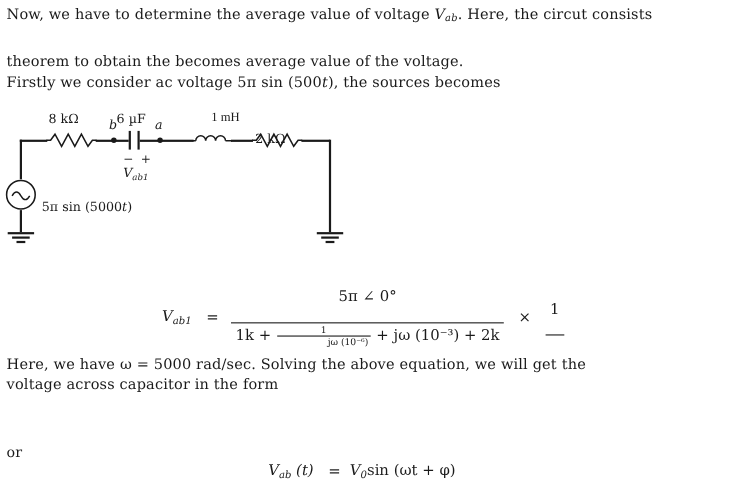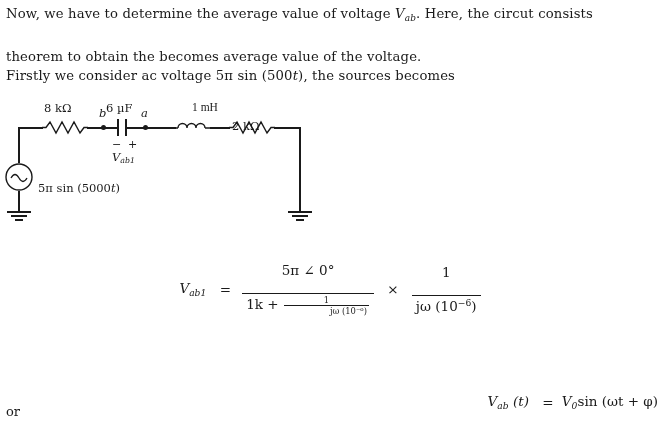--- a/index.html
+++ b/index.html
@@ -91,21 +91,21 @@
   
   .gnd1 { position: absolute; background:#1a1a1a; height:1.6px; }
 
   
   .eqblock {
     position: absolute;
     font-size: 13.5px;
   }
   .eq1 { top: 262px; left: 0px; width: 663px; text-align: center; }
   .eq2 { top: 372px; left: 0px; width: 663px; text-align: center; }
-  .eq3 { top: 392px; left: 0px; width: 663px; text-align: right; }
+  .eq3 { top: 420px; left: 0px; width: 663px; text-align: center; }
 
   .frac {
     display: inline-block;
     vertical-align: middle;
     text-align: center;
     margin: 0 3px;
   }
   .frac .num {
     display: block;
     padding: 0 4px 15px 4px;
@@ -220,29 +220,32 @@
       <span>5</span><span>π</span><span> sin (5000</span><i class="it">t</i><span>)</span>
     </div>
   </div>
 
 
   <div class="eqblock eq1">
     <span class="eqlhs"><i class="it">V</i><span class="sub">ab1</span></span>
     <span class="eqrel">=</span>
     <span class="frac">
       <span class="num">5π ∠ 0°</span>
-      <span class="den"><span>1k + </span><span class="small-frac"><span class="num">1</span><span class="den">jω (10⁻⁶)</span></span></span>
+      <span class="den"><span>1k + </span><span class="small-frac"><span class="num">1</span><span class="den">jω (10⁻⁶)</span></span><span> + jω (10⁻³) + 2k</span></span>
     </span>
     <span class="times">×</span>
     <span class="frac">
       <span class="num">1</span>
-      <span class="den"><span>jω (10</span><span class="sup">−6</span><span>)</span></span>
     </span>
   </div>
 
+  <div class="para p3">
+    <span>Here, we have </span><span>ω</span><span> = 5000 rad/sec. Solving the above equation, we will get the</span><br>
+    <span>voltage across capacitor in the form</span>
+  </div>
 
 
   <div class="orlabel">or</div>
   <div class="eqblock eq3">
     <span class="eqlhs"><i class="it">V</i><span class="sub">ab</span><i class="it"> (t)</i></span>
     <span class="eqrel">=</span>
     <span class="eqlhs"><i class="it">V</i><span class="sub">0</span><span>sin (ωt + φ)</span></span>
   </div>
 
 </div>

